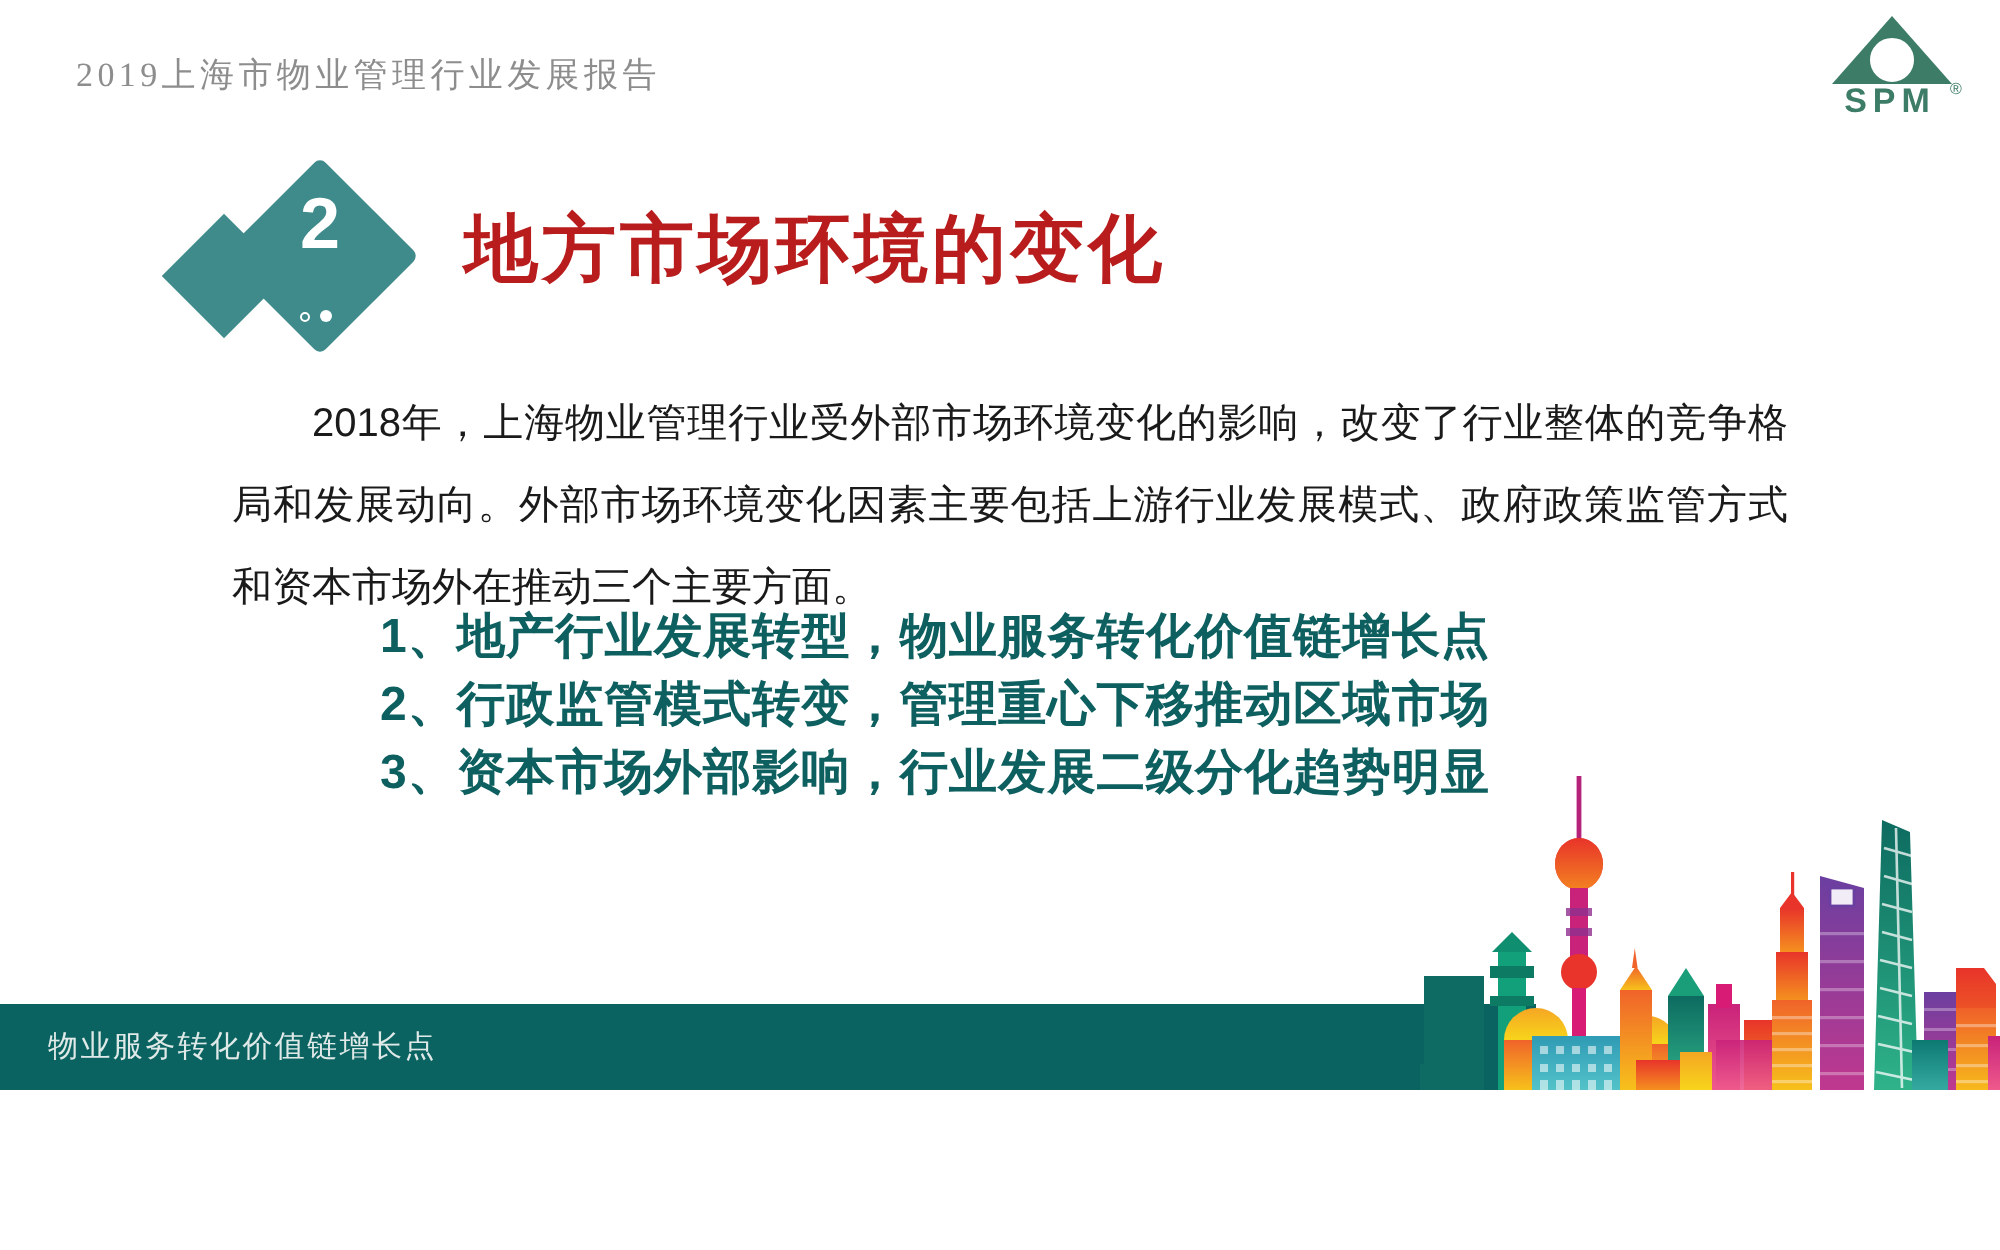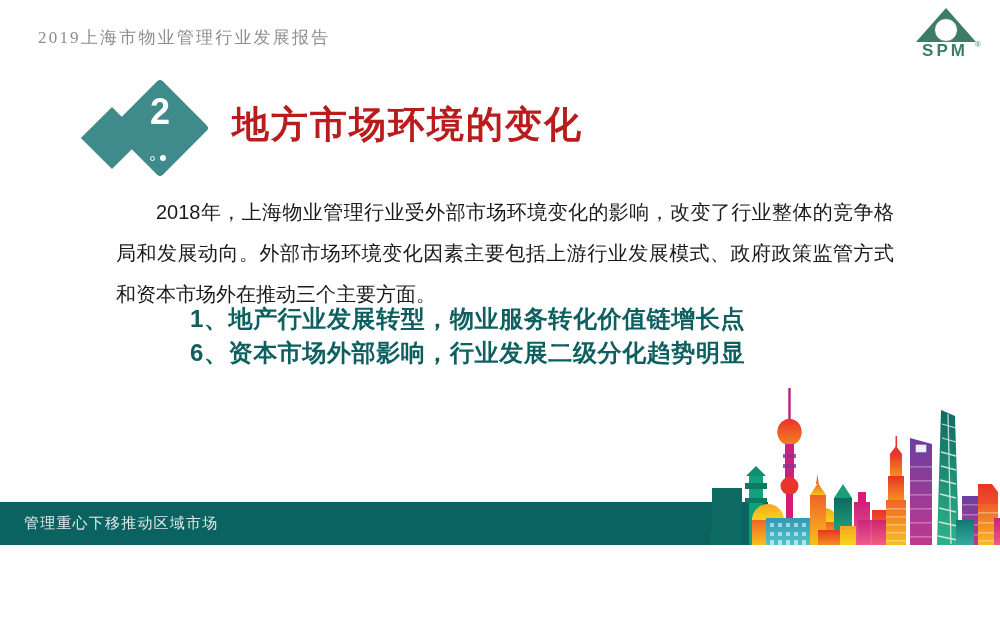--- a/index.html
+++ b/index.html
@@ -225,25 +225,26 @@
       <span class="dot-solid"></span>
     </div>
   </div>
 
   <div class="section-title">地方市场环境的变化</div>
 
   <div class="body-text">2018年，上海物业管理行业受外部市场环境变化的影响，改变了行业整体的竞争格局和发展动向。外部市场环境变化因素主要包括上游行业发展模式、政府政策监管方式和资本市场外在推动三个主要方面。</div>
 
   <div class="points">
     <div class="point">1、地产行业发展转型，物业服务转化价值链增长点</div>
-    <div class="point">6、资本市场外部影响，行业发展二级分化趋势明显</div>
+    <div class="point">2、行政监管模式转变，管理重心下移推动区域市场</div>
+    <div class="point">3、资本市场外部影响，行业发展二级分化趋势明显</div>
   </div>
 
   <div class="footer-bar"></div>
-  <div class="footer-text">管理重心下移推动区域市场</div>
+  <div class="footer-text">物业服务转化价值链增长点</div>
 
   <div class="skyline">
     <svg width="290" height="165" viewBox="0 0 290 165" aria-hidden="true">
       <defs>
         <linearGradient id="gRed" x1="0" y1="0" x2="0" y2="1">
           <stop offset="0%" stop-color="#e8342a"></stop>
             <stop offset="100%" stop-color="#f5901f"></stop>
         </linearGradient>
         <linearGradient id="gOrange" x1="0" y1="0" x2="0" y2="1">
           <stop offset="0%" stop-color="#f0632a"></stop>

